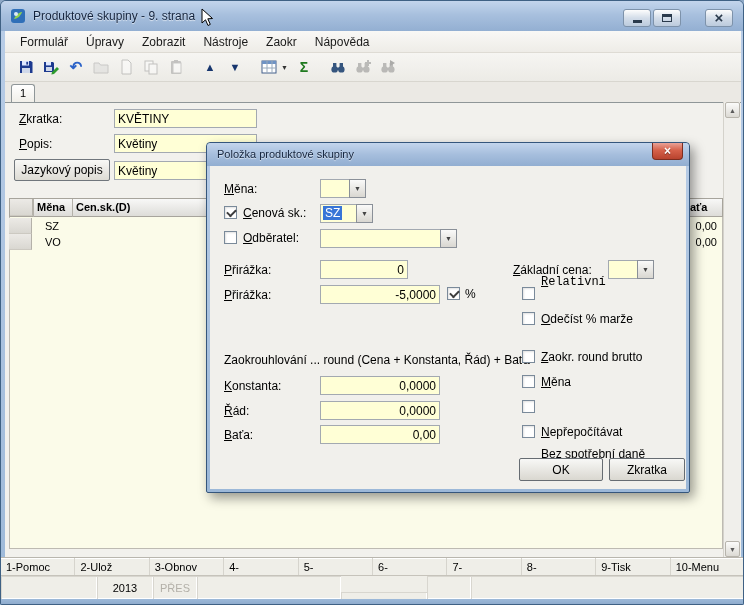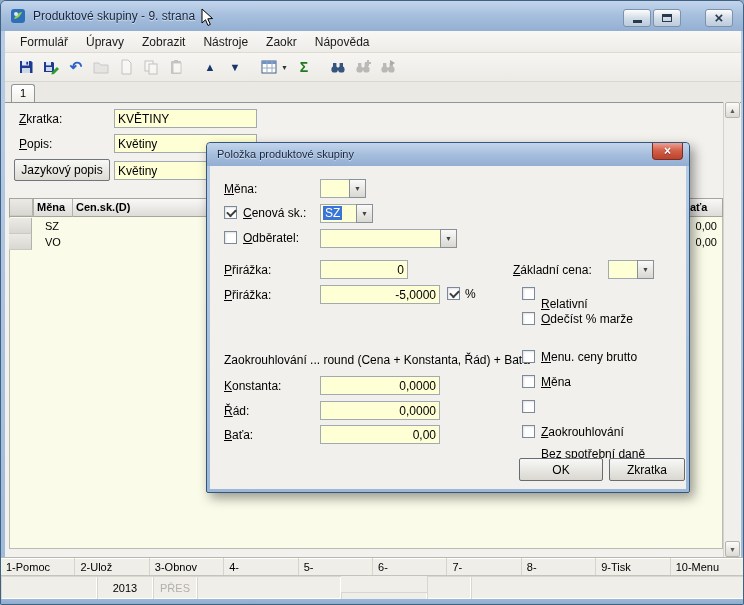--- a/index.html
+++ b/index.html
@@ -346,44 +346,44 @@
       <span class="chk checked" style="left:237px; top:121px;"></span>
       <span class="lbl" style="left:255px; top:121px;">%</span>
 
       <span class="lbl ulf" style="left:303px; top:97px;">Základní cena:</span>
       <div class="combo" style="left:398px; top:94px;">
         <div class="cfield" style="width:29px;"></div>
         <div class="cbtn"></div>
       </div>
 
       <span class="chk" style="left:312px; top:121px;"></span>
-      <span class="lbl ulf" style="left:331px; top:131px;">Relativní</span>
+      <span class="lbl ulf" style="left:331px; top:109px;font-family:Liberation Mono, monospace;">Relativní</span>
 
       <span class="chk" style="left:312px; top:146px;"></span>
       <span class="lbl ulf" style="left:331px; top:146px;">Odečíst % marže</span>
 
       <span class="note" style="left:14px; top:187px;">Zaokrouhlování ... round (Cena + Konstanta, Řád) + Baťa</span>
 
       <span class="chk" style="left:312px; top:184px;"></span>
-      <span class="lbl ulf" style="left:331px; top:184px;">Menu. ceny brutto</span>
+      <span class="lbl ulf" style="left:331px; top:184px;">Zaokr. round brutto</span>
 
       <span class="lbl ulf" style="left:14px; top:213px;">Konstanta:</span>
       <input class="inp num" style="left: 110px; top: 210px; width: 120px;" value="0,0000">
       <span class="chk" style="left:312px; top:209px;"></span>
       <span class="lbl ulf" style="left:331px; top:209px;">Měna</span>
 
       <span class="lbl ulf" style="left:14px; top:238px;">Řád:</span>
       <input class="inp num" style="left: 110px; top: 235px; width: 120px;" value="0,0000">
       <span class="chk" style="left:312px; top:234px;"></span>
       <span class="lbl ulf" style="left:331px; top:234px;margin-top:47px;">Bez spotřební daně</span>
 
       <span class="lbl ulf" style="left:14px; top:262px;">Baťa:</span>
       <input class="inp num" style="left: 110px; top: 259px; width: 120px;" value="0,00">
       <span class="chk" style="left:312px; top:259px;"></span>
-      <span class="lbl ulf" style="left:331px; top:259px;">Zaokrouhlování</span>
+      <span class="lbl ulf" style="left:331px; top:259px;">Nepřepočítávat</span>
 
       <button class="dbtn" style="left:309px; top:292px; width:84px;">OK</button>
       <button class="dbtn" style="left:399px; top:292px; width:76px;">Zkratka</button>
 
     </div>
   </div>
 
   <svg class="cursor" width="13" height="19" viewBox="0 0 13 19">
     <path d="M1 1 L1 15 L4.5 11.8 L7 17.5 L9.3 16.4 L6.8 10.8 L11.5 10.5 Z" fill="#fff" stroke="#000" stroke-width="1"></path>
   </svg>

